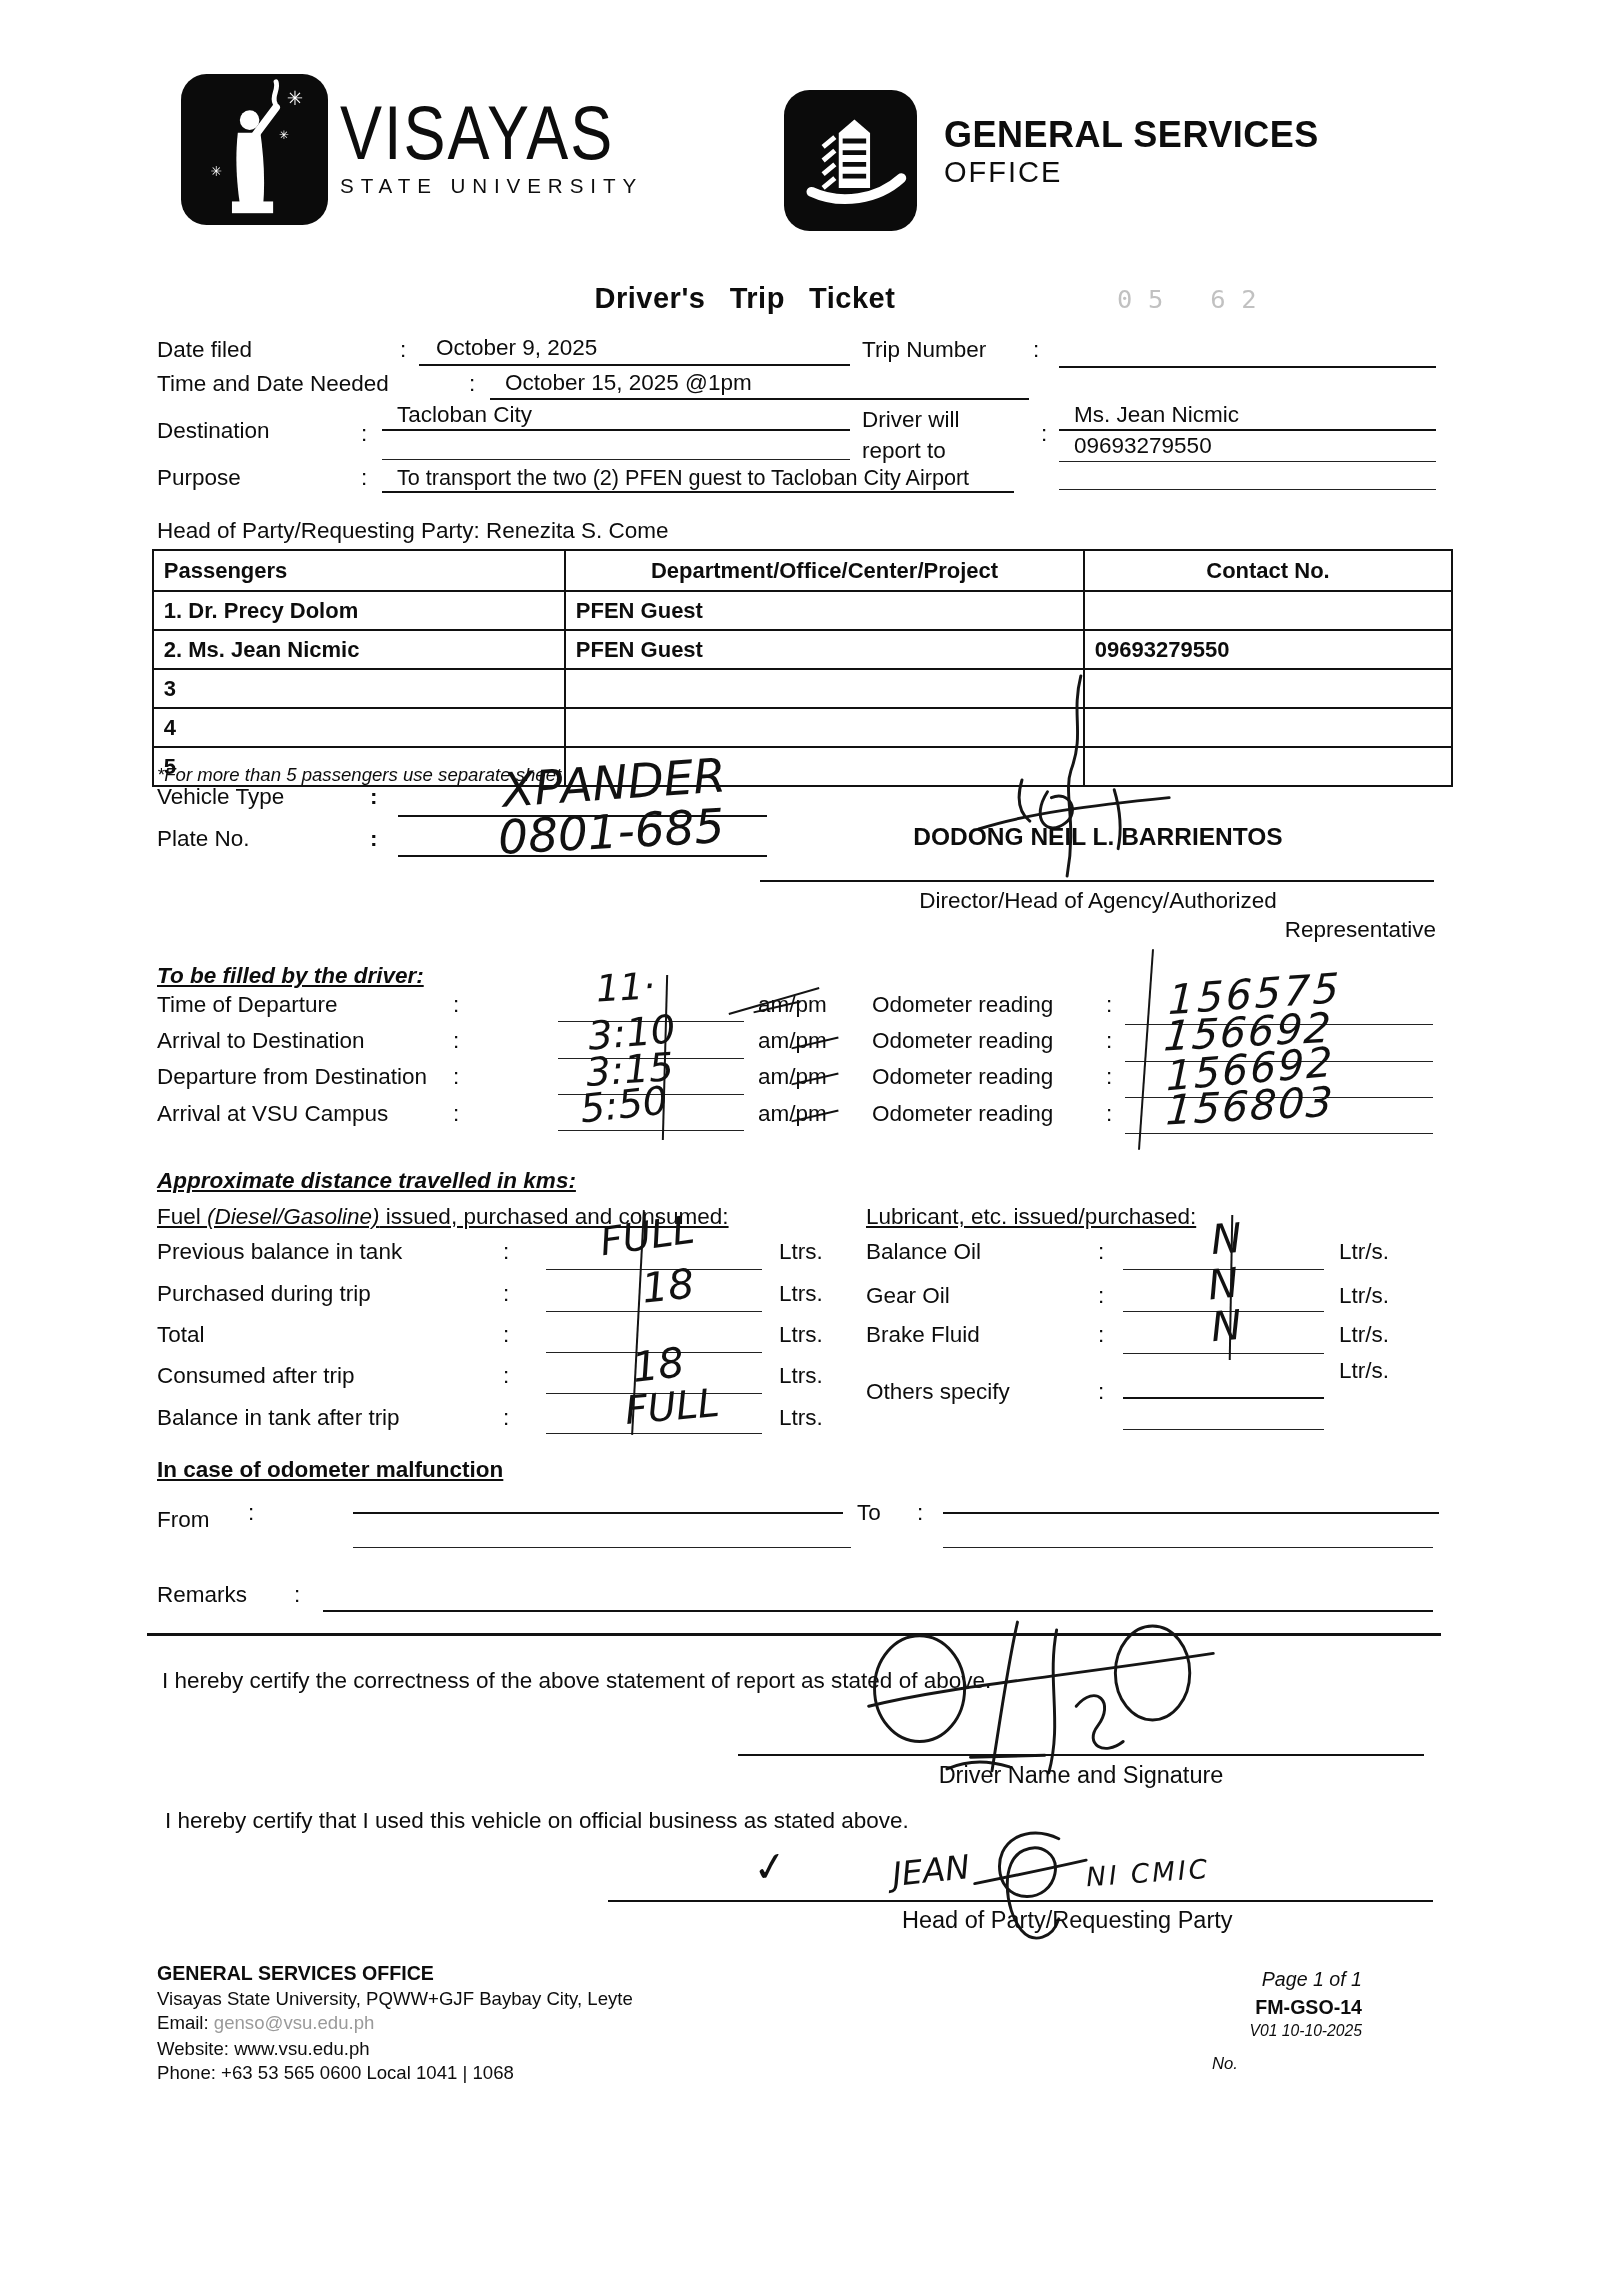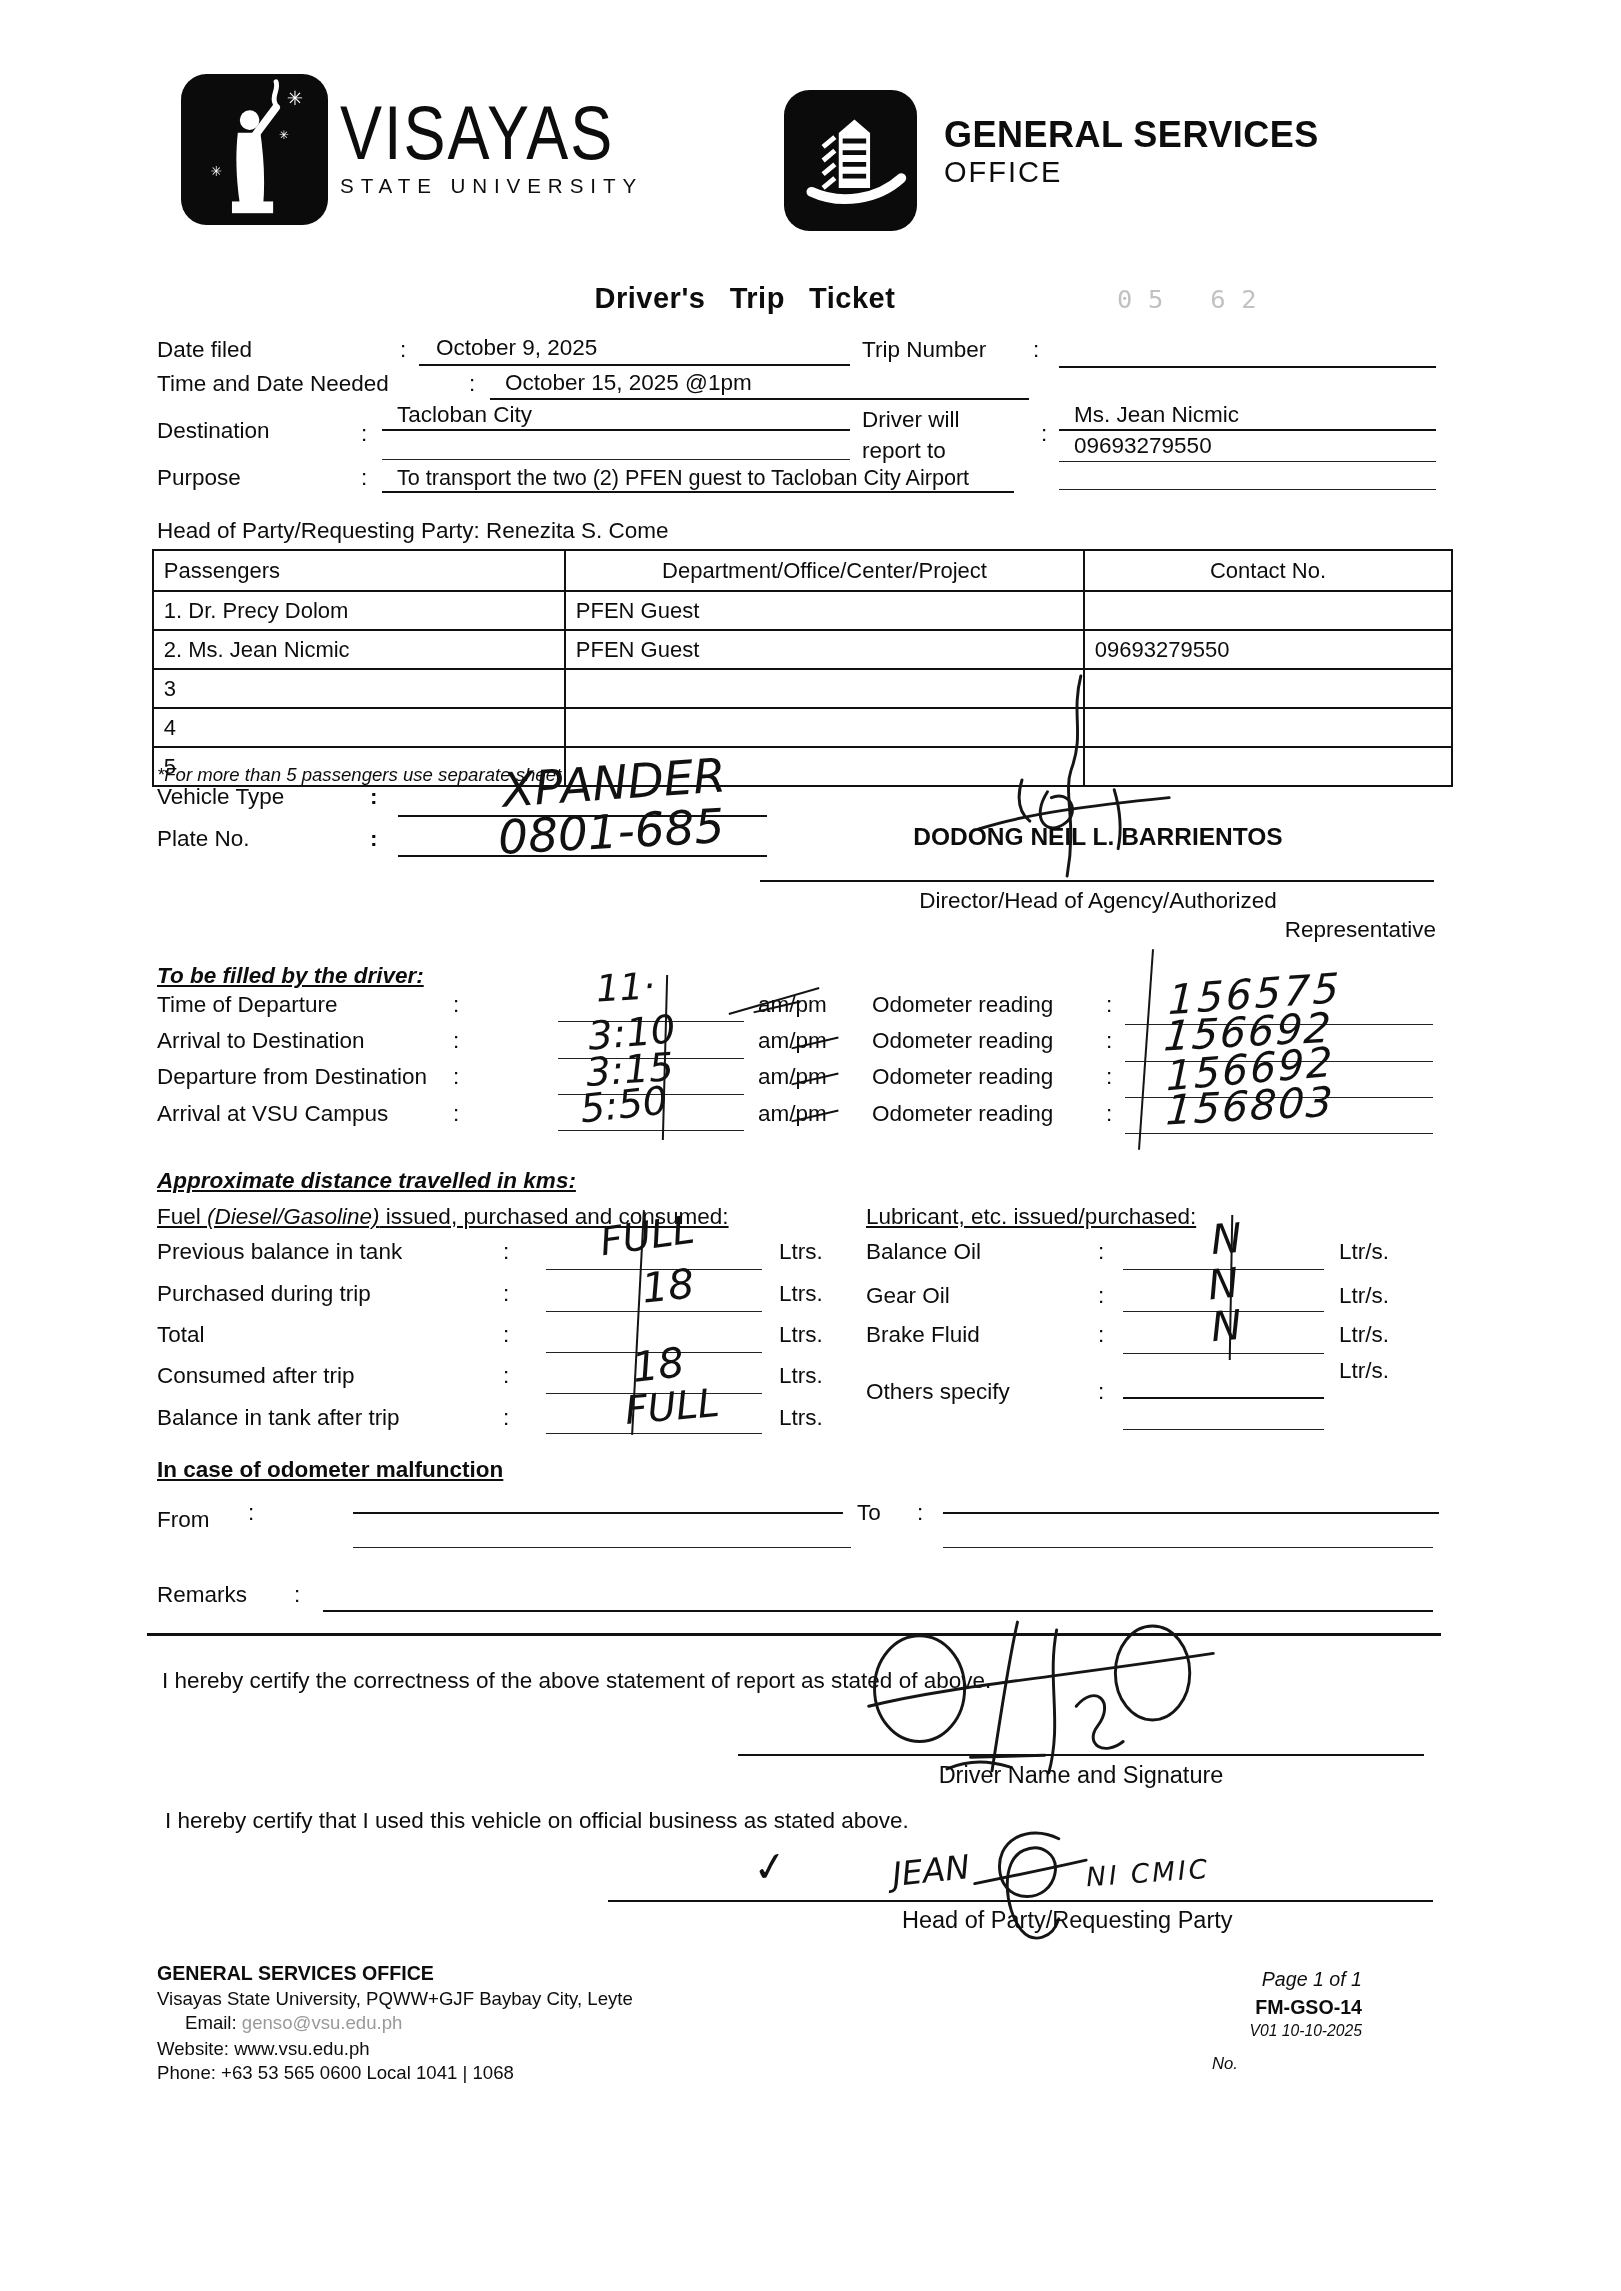--- a/index.html
+++ b/index.html
@@ -12,21 +12,21 @@
   .lnthin{position:absolute;border-bottom:1.6px solid #222;height:0;}
   .title{font-size:29px;font-weight:bold;word-spacing:15.7px;letter-spacing:0.5px;}
   .stamp{font-size:25.5px;color:#777;opacity:.45;letter-spacing:15.7px;font-family:"DejaVu Sans Mono",monospace;}
   .vsu-name{font-size:63px;letter-spacing:2px;transform:scaleY(1.22);transform-origin:top left;font-weight:400;}
   .vsu-sub{font-size:20.6px;letter-spacing:6.9px;margin-top:2px;}
   .gso-name{font-size:36px;font-weight:bold;letter-spacing:0.5px;}
   .gso-sub{font-size:29px;letter-spacing:2px;}
   .hw{font-family:"DejaVu Sans",sans-serif;font-style:italic;color:#111;white-space:nowrap;}
   table.ptable{border-collapse:collapse;table-layout:fixed;}
   table.ptable th,table.ptable td{border:2.4px solid #111;font-size:22px;padding:2px 9.8px;height:33px;
-        font-weight:normal;text-align:left;overflow:hidden;}
+        font-weight:bold;text-align:left;overflow:hidden;}
   table.ptable th{height:35px;}
   .u{text-decoration:underline;}
   .it{font-style:italic;}
   .b{font-weight:bold;}
   .strike{position:relative;display:inline-block;}
   .strike::after{content:"";position:absolute;left:-4.9px;right:-11.8px;top:52%;
         border-top:2.9px solid #111;transform:rotate(-13deg);}
   .sig path,.sig ellipse{fill:none;stroke:#151515;stroke-width:3;stroke-linecap:round;}
   .small{font-size:18.6px;}
   .footR{text-align:right;}
@@ -327,21 +327,21 @@
       <path d="M96 18 C64 2 30 20 36 54 C42 86 86 84 92 54 C96 34 78 22 60 30 C36 40 40 90 58 112 C70 126 90 120 96 100"></path>
       <path d="M10 64 C40 58 80 50 124 40"></path>
     </svg>
   </div>
   <div class="abs hw" style="left:1086px;top:1857px;font-size:26.5px;transform:rotate(-4deg);letter-spacing:2.9px;">NI CMIC</div>
   <div class="ln" style="left:608px;top:1900px;width:825px;border-bottom-width:2.9px;"></div>
   <div class="abs" style="left:902px;top:1907px;font-size:23.5px;">Head of Party/Requesting Party</div>
 
   <div class="abs small b" style="left:157px;top:1962px;font-size:19.6px;">GENERAL SERVICES OFFICE</div>
   <div class="abs small" style="left:157px;top:1988px;">Visayas State University, PQWW+GJF Baybay City, Leyte</div>
-  <div class="abs small" style="left:157px;top:2012px;margin-left:28px;">
+  <div class="abs small" style="left:157px;top:2012px;">
     <span>Email:</span>
     <span class="gray">genso@vsu.edu.ph</span>
   </div>
   <div class="abs small" style="left:157px;top:2038px;">
     <span>Website:</span>
     <span>www.vsu.edu.ph</span>
   </div>
   <div class="abs small" style="left:157px;top:2062px;">
     <span>Phone:</span>
     <span>+63 53 565 0600 Local 1041 | 1068</span>

